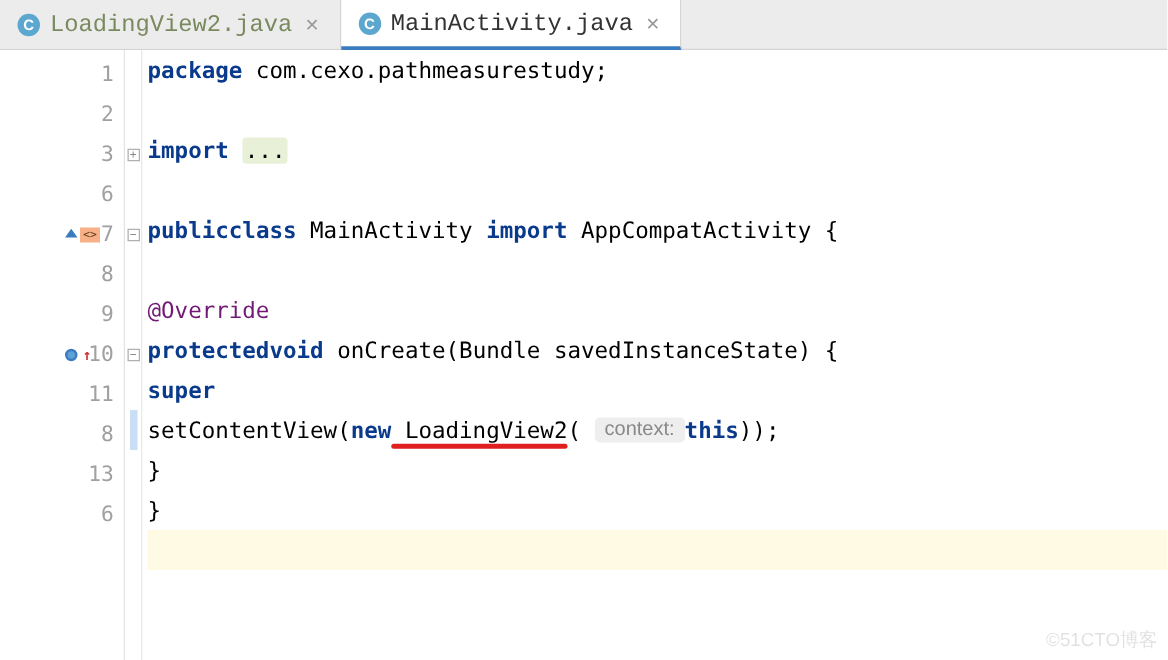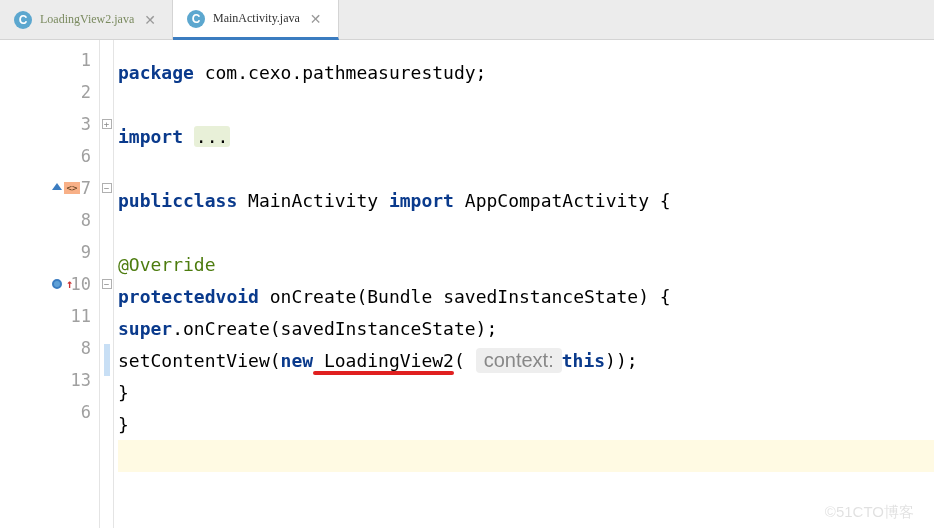--- a/index.html
+++ b/index.html
@@ -39,22 +39,22 @@
       background: #5ca7cf;
       color: #fff;
       font-size: 12px;
       font-weight: bold;
       display: flex;
       align-items: center;
       justify-content: center;
       font-family: sans-serif;
     }
     .tab-label {
-      font-family: Liberation Serif, serif;
-      font-size: 12px;
+      font-family: Liberation Mono, monospace;
+      font-size: 19px;
       color: #333;
     }
     .tab.inactive .tab-label { color: #7a8a5f; }
     .tab-close {
       color: #999;
       font-size: 14px;
       padding: 0 2px;
       font-family: sans-serif;
     }
     .editor {
@@ -136,40 +136,40 @@
       display: flex;
       align-items: center;
       justify-content: center;
       font-size: 9px;
       line-height: 1;
       background: #fff;
       color:#888;
     }
     .code {
       flex: 1;
-      padding-top: 16px;
+      padding-top: 0;
       padding-left: 4px;
       background: #ffffff;
       position: relative;
     }
     .code-row {
       height: 32px;
       display: flex;
       align-items: center;
       white-space: pre;
     }
     .code-row.hl { background: #fffae3; }
     .kw { color: #0a3a8c; font-weight: bold; }
-    .ann { color: #4d7c0f; }
+    .ann { color: #701a75; }
     .folded { background: #e8f0d8; border-radius: 3px; padding: 0 2px; }
     .hint {
       background: #eeeeee;
       border-radius: 4px;
       padding: 1px 8px;
-      font-size: 20px;
+      font-size: 16px;
       color: #888;
       font-family: -apple-system, sans-serif;
     }
     .underline-red {
       position: relative;
     }
     .underline-red::after {
       content: "";
       position: absolute;
       left: 0; right: 0;
@@ -181,21 +181,21 @@
     .caret-margin {
       position:absolute;
       left:-14px;
       width:6px;
       height:32px;
       background:#c8dff5;
       top:0;
     }
     .watermark {
       position: absolute;
-      right: 20px;
+      right: 8px;
       bottom: 6px;
       color: rgba(0,0,0,0.12);
       font-family: sans-serif;
       font-size: 15px;
       pointer-events: none;
     }
   </style>
 </head>
 <body>
 
@@ -264,21 +264,21 @@
 
   <div class="code">
     <div class="code-row"><span class="kw">package</span><span> com.cexo.pathmeasurestudy;</span></div>
     <div class="code-row"></div>
     <div class="code-row"><span class="kw">import </span><span class="folded">...</span></div>
     <div class="code-row"></div>
     <div class="code-row"><span class="kw">public</span> <span class="kw">class</span><span> MainActivity </span><span class="kw">import</span><span> AppCompatActivity {</span></div>
     <div class="code-row"></div>
     <div class="code-row">    <span class="ann">@Override</span></div>
     <div class="code-row">    <span class="kw">protected</span> <span class="kw">void</span><span> onCreate(Bundle savedInstanceState) {</span></div>
-    <div class="code-row">        <span class="kw">super</span><span>.onCreate(savedInstanceState);</span></div>
+    <div class="code-row">        <span class="kw">super</span></div>
     <div class="code-row" style="position:relative;"><span class="caret-margin"></span>        <span>setContentView(</span><span class="kw">new</span><span class="underline-red"> LoadingView2</span><span>( </span><span class="hint">context:</span> <span class="kw">this</span><span>));</span></div>
     <div class="code-row">    <span>}</span></div>
     <div class="code-row"><span>}</span></div>
     <div class="code-row hl"></div>
   </div>
 </div>
 
 <div class="watermark">©51CTO博客</div>
 
 </body></html>

